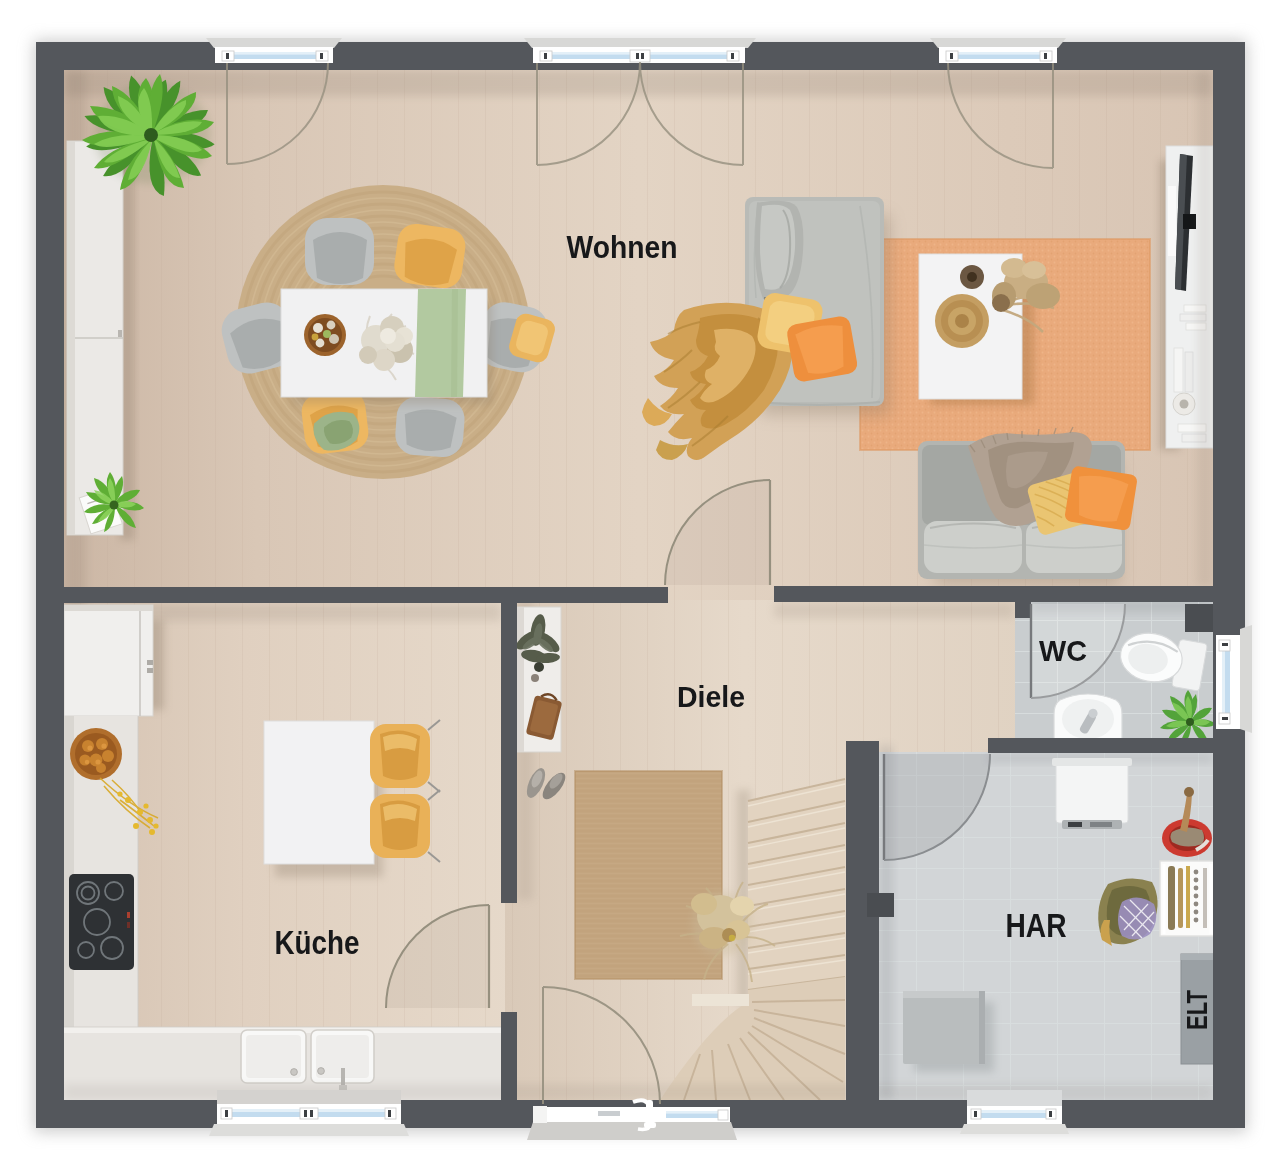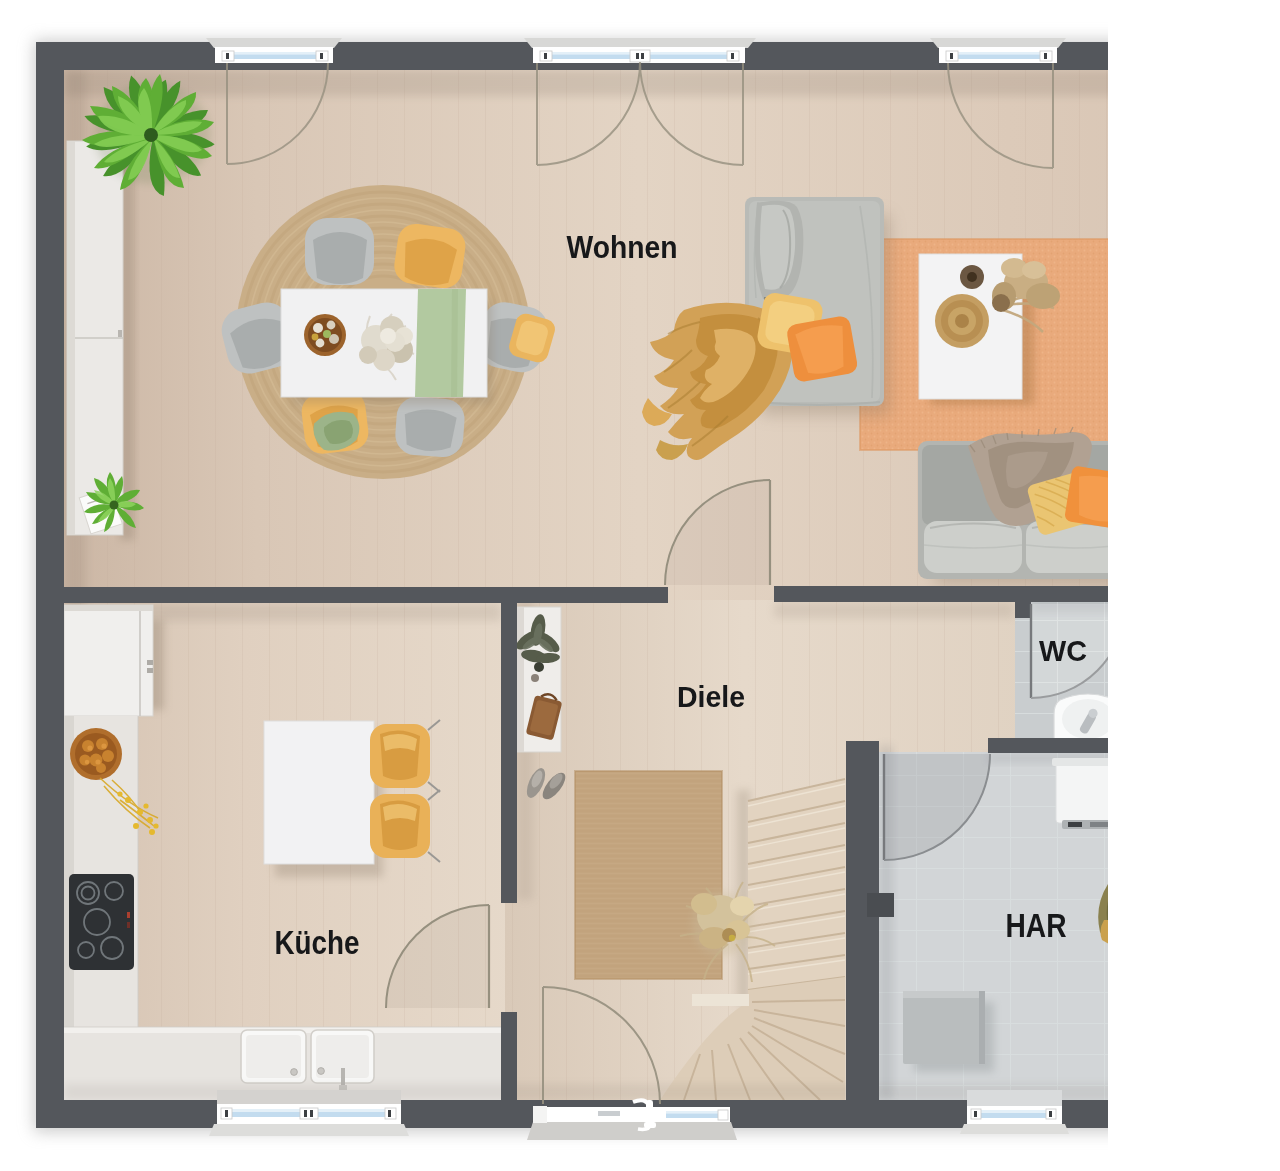--- a/index.html
+++ b/index.html
@@ -1,16 +1,16 @@
 <!DOCTYPE html>
 <html><head>
 <meta charset="utf-8">
 <style>
   html,body{margin:0;padding:0;background:#ffffff;}
-  #stage{position:relative;width:1108px;height:1171px;overflow:hidden;background:#ffffff;
+  #stage{position:relative;width:1280px;height:1171px;overflow:hidden;background:#ffffff;
          font-family:"Liberation Sans", sans-serif;}
   svg{display:block}
   .lbl{font-family:"Liberation Sans", sans-serif;font-weight:bold;fill:#17181a;}
 </style>
 </head>
 <body>
 <div id="stage">
 <svg width="1280" height="1171" viewBox="0 0 1280 1171">
 <defs>
   <filter id="b2" x="-30%" y="-30%" width="160%" height="160%">

